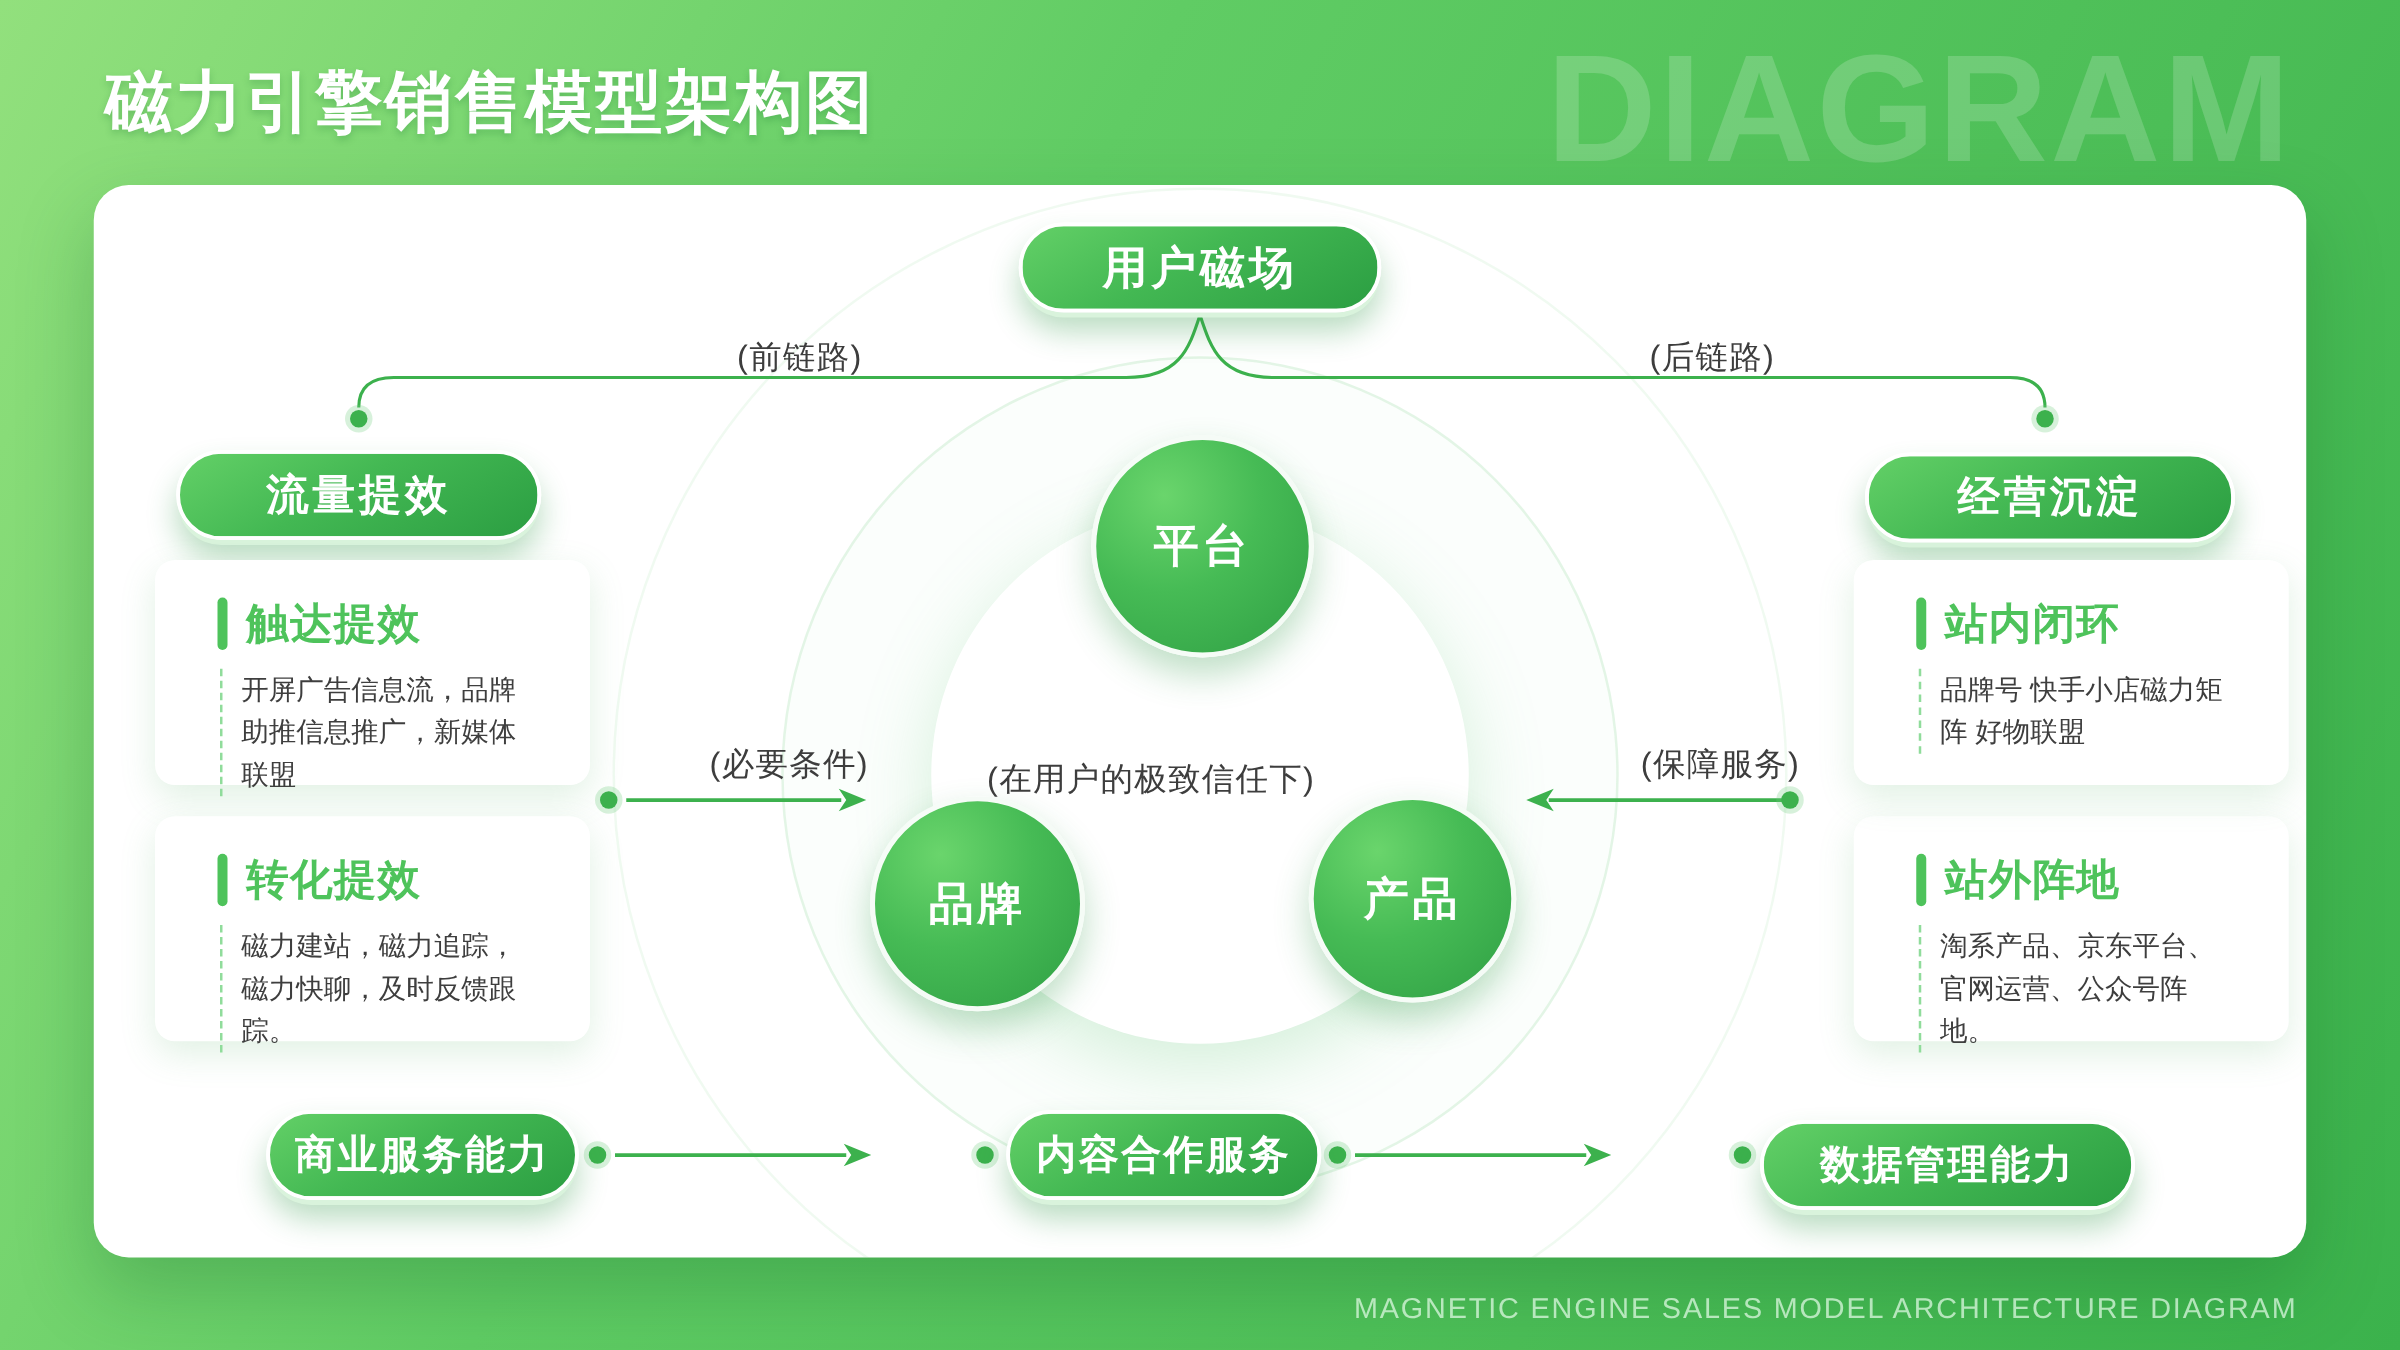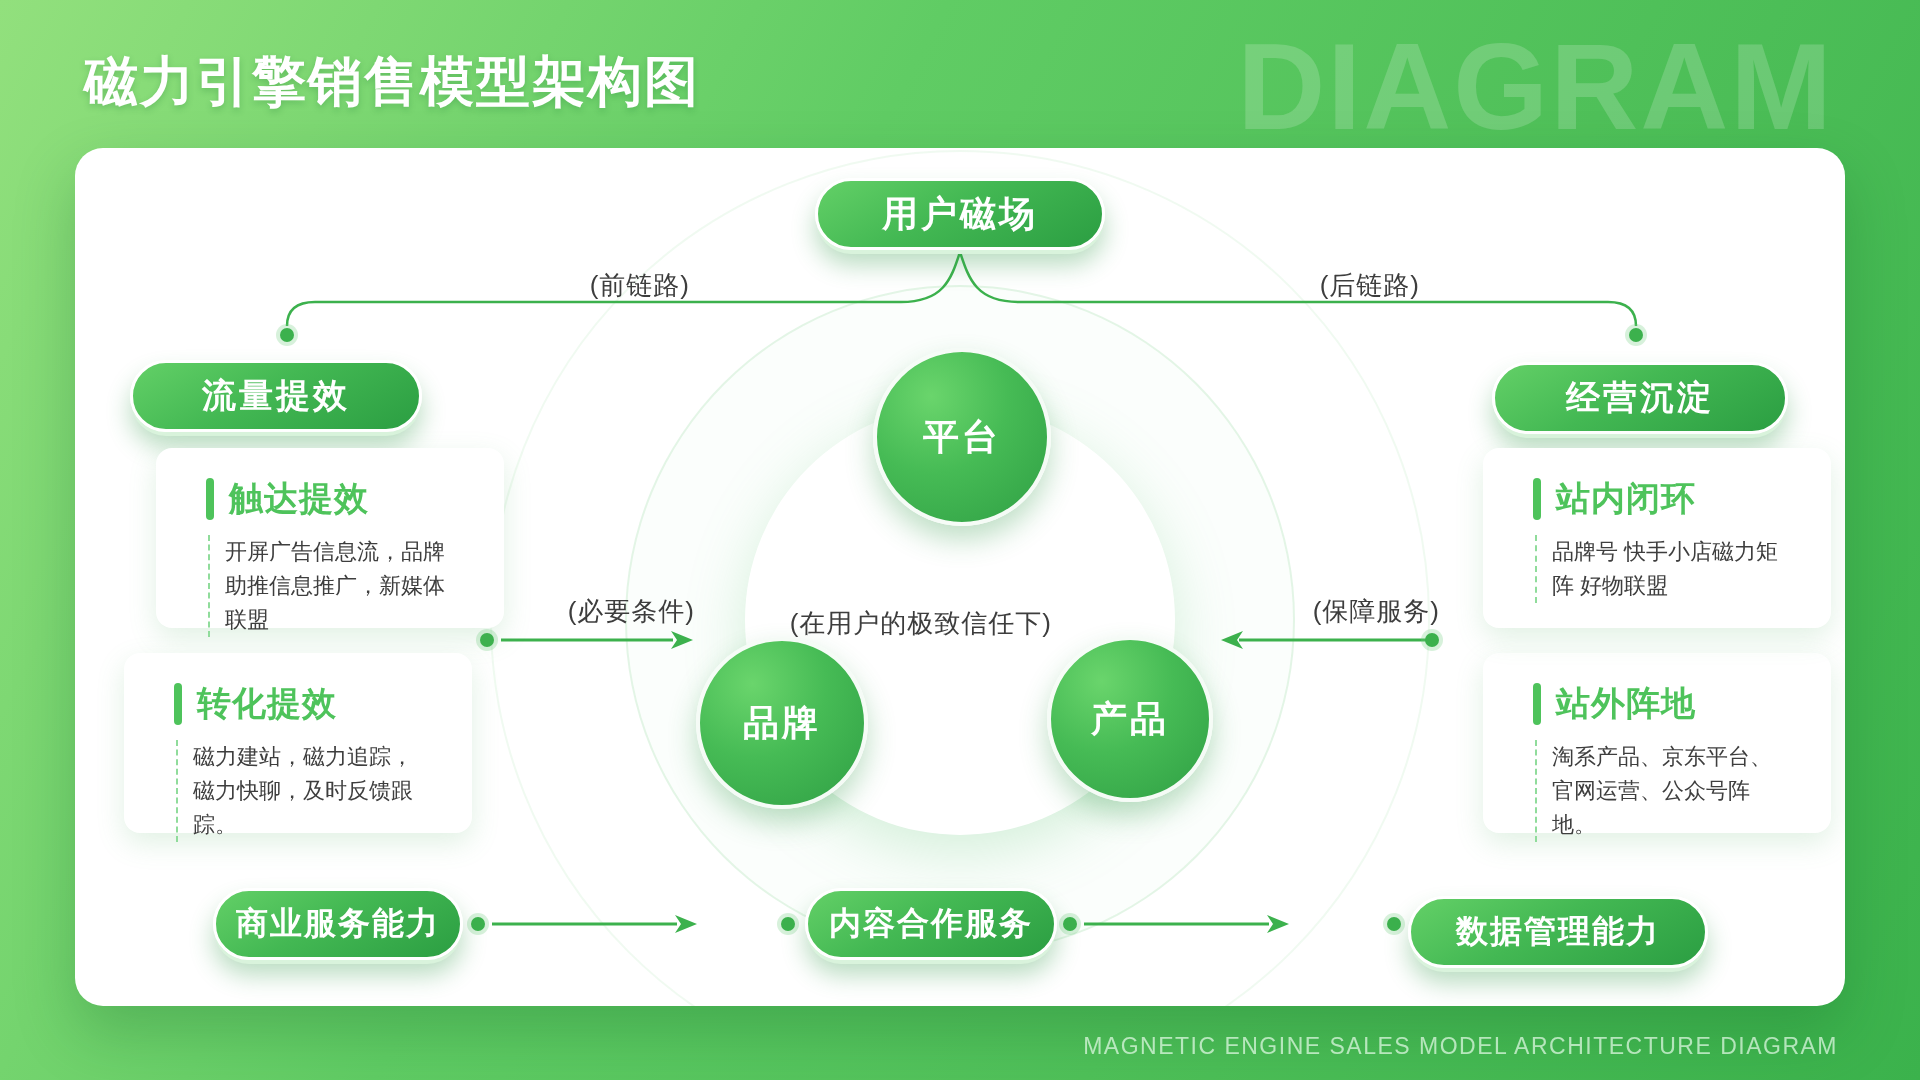--- a/index.html
+++ b/index.html
@@ -46,32 +46,32 @@
     background:linear-gradient(150deg,#63d067 0%,#43b853 45%,#2b9e42 100%);
     border:3px solid #ffffff;
     box-shadow:0 5px 0 -1px #d9f3dc, 0 15px 24px rgba(44,150,66,.33);
     display:flex; align-items:center; justify-content:center;
     color:#ffffff; font-weight:800; letter-spacing:3px; z-index:4;
   }
   .pill-lg { font-size:36px; }
   .pill-md { font-size:34px; }
   .pill-sm { font-size:32px; letter-spacing:2px; }
   .node-user    { left:740px;  top:30px;  width:290px; }
-  .pill-traffic { left:55px;   top:212px; width:292px;text-align:center; }
+  .pill-traffic { left:66px;   top:212px; width:292px;text-align:center; }
   .pill-operate { left:1417px; top:214px; width:296px; }
   .node-biz     { left:138px;  top:740px; width:250px; }
   .node-content { left:730px;  top:740px; width:252px; }
   .node-data    { left:1333px; top:748px; width:300px; }
   
   .info-card {
     position:absolute; width:348px; height:180px; background:#ffffff;
     border-radius:16px; box-shadow:0 10px 28px rgba(90,180,105,.18);
     z-index:4;
   }
-  .card-l1 { left:49px;   top:300px;margin-left:32px; }
+  .card-l1 { left:49px;   top:300px; }
   .card-l2 { left:49px;   top:505px; }
   .card-r1 { left:1408px; top:300px; }
   .card-r2 { left:1408px; top:505px; }
   .info-title-row { display:flex; align-items:center; gap:15px; padding:28px 0 0 50px; }
   .title-bar { width:8px; height:42px; border-radius:4px; background:#4ec35b; flex:0 0 auto; }
   .info-title { font-size:34px; font-weight:800; color:#4ec35b; letter-spacing:1px; }
   .info-body {
     margin:13px 0 0 52px; width:252px;
     border-left:2px dashed #90dc9b; padding-left:15px;
     font-size:22px; line-height:1.55; color:#3e3e3e;

